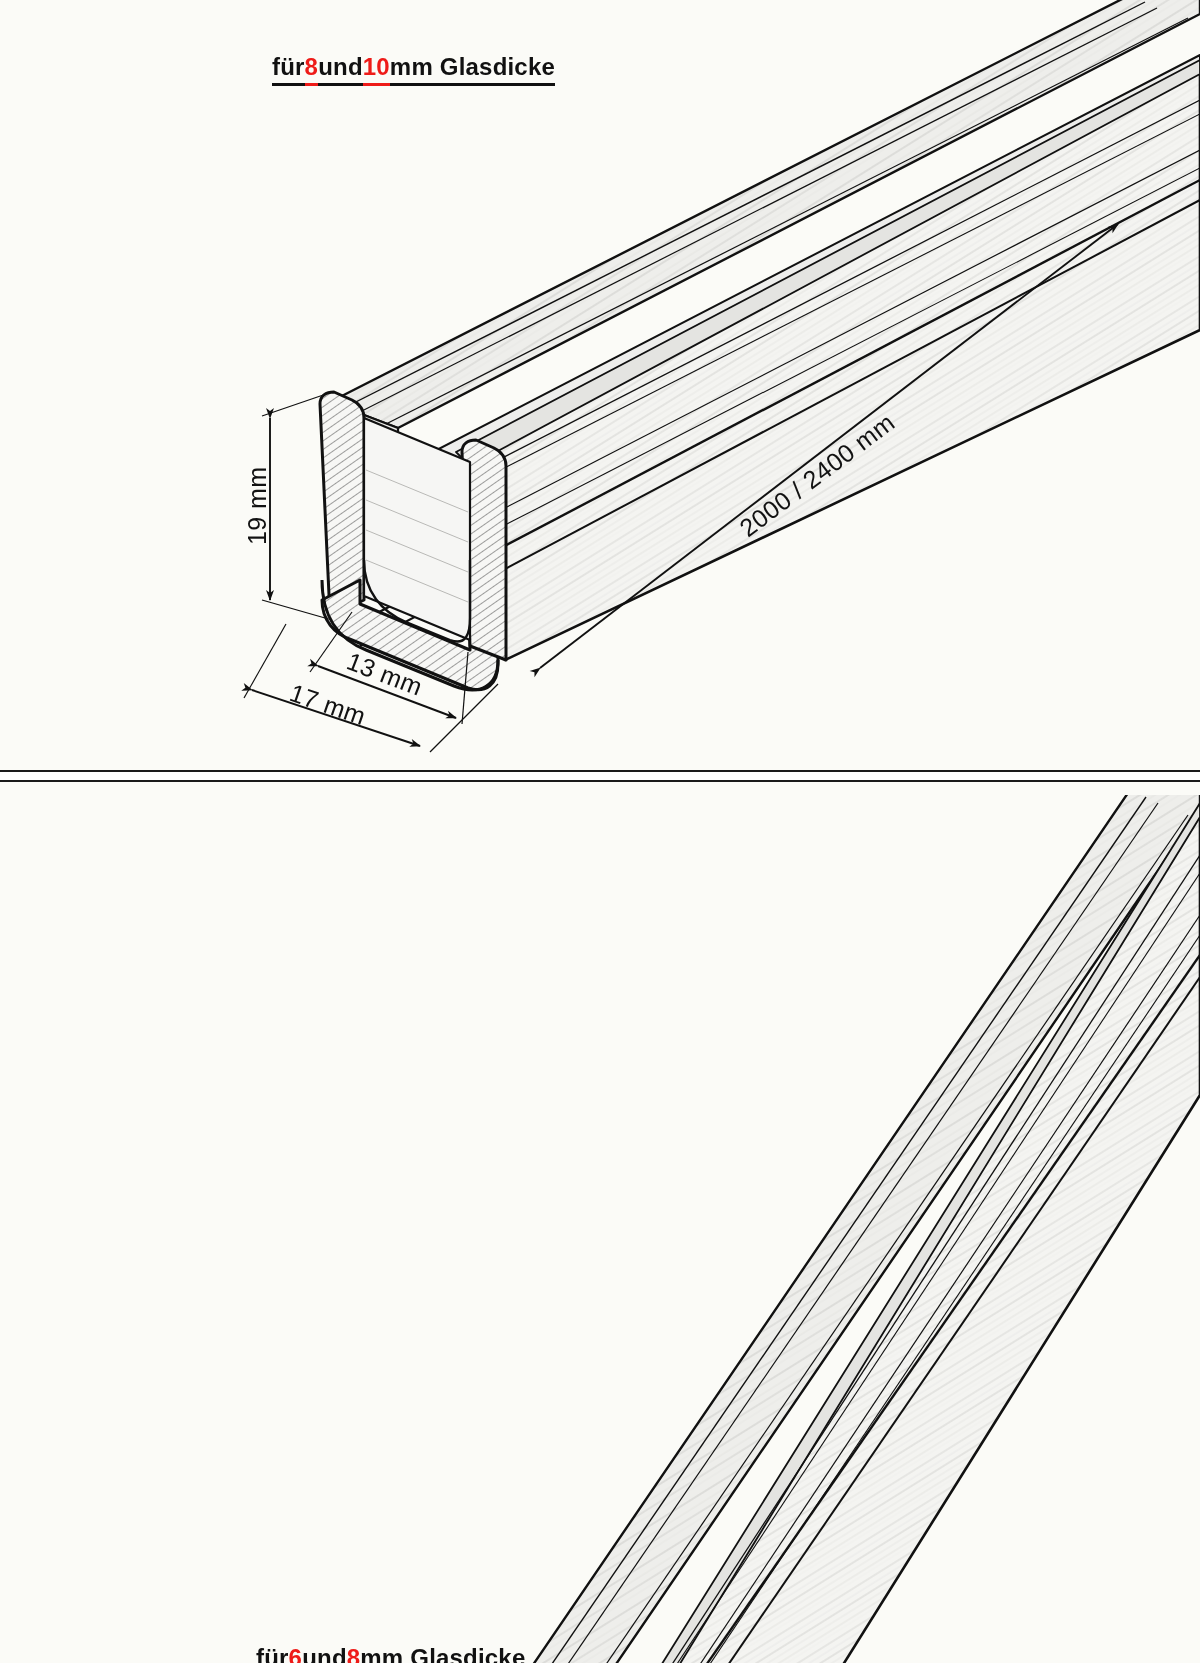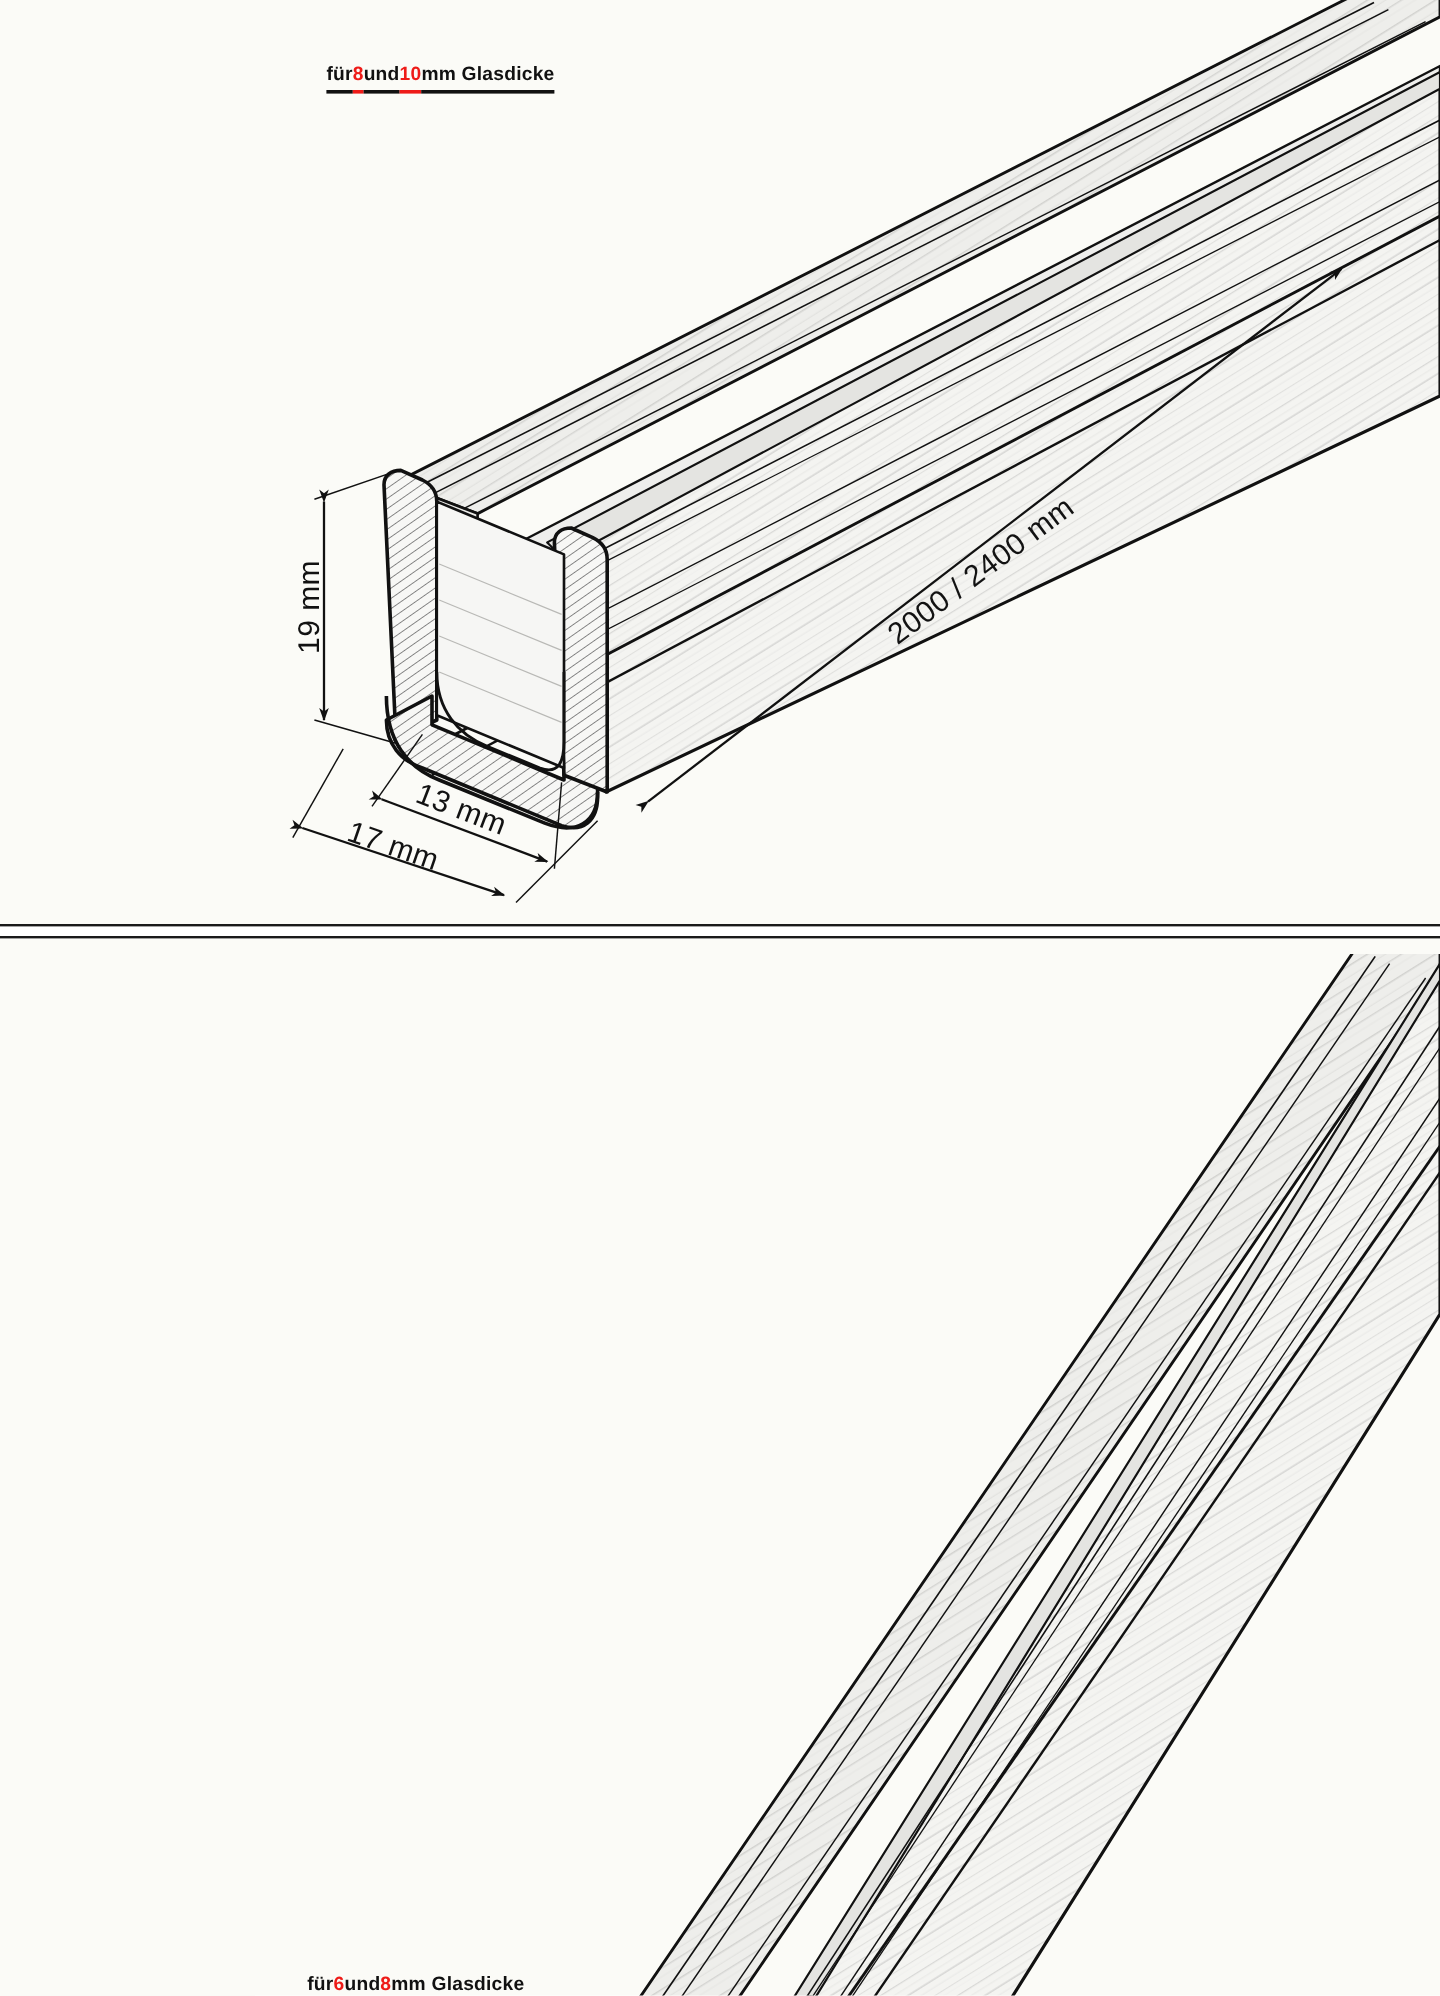--- a/index.html
+++ b/index.html
@@ -38,21 +38,21 @@
     background: #ffffff;
     border-top: 2px solid #1a1a1a;
     border-bottom: 2px solid #1a1a1a;
   }
 
   
   .heading {
     position: absolute;
     white-space: nowrap;
     font-weight: bold;
-    font-size: 16px;
+    font-size: 24px;
     letter-spacing: 0.2px;
     color: #111111;
     line-height: 1;
     padding-bottom: 5px;
   }
   .heading .seg {
     display: inline-block;
     border-bottom: 3px solid #111111;
     padding-bottom: 4px;
   }

